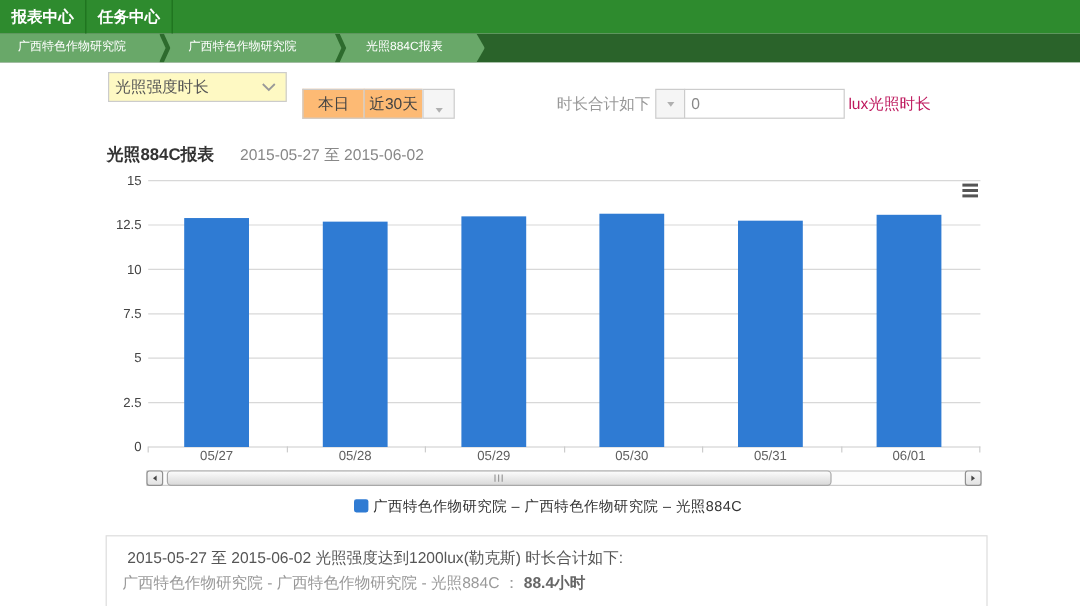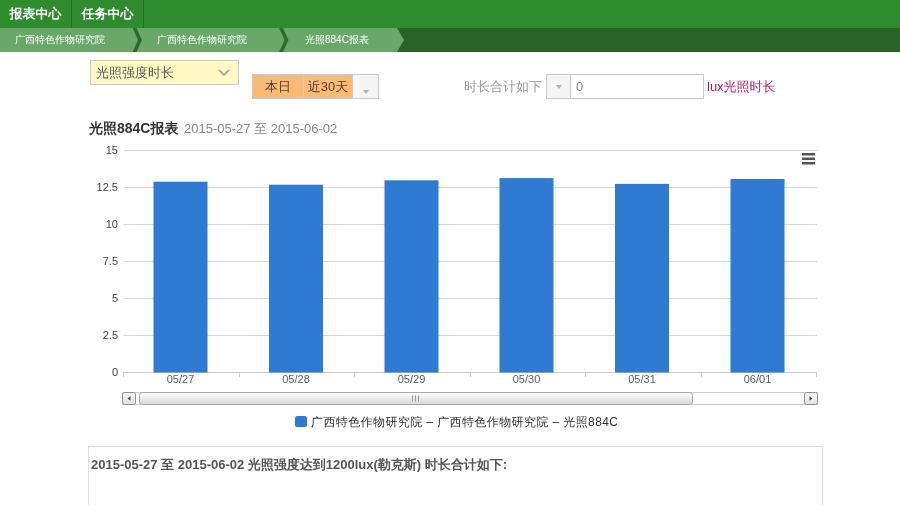--- a/index.html
+++ b/index.html
@@ -27,26 +27,26 @@
 .b2{width:79px;background:#2f8f2f !important;border-color:#2f8f2f !important;color:#fff !important}
 .b3{width:49px}
 .b4{width:27px;border-right:1px solid #ccc !important;background:#f5f5f5 !important}
 .lab1{position:absolute;left:464px;top:74px;height:25px;line-height:25px;font-size:13px;color:#999}
 .ddbtn{position:absolute;left:546px;top:74px;width:25px;height:25px;border:1px solid #ccc;background:#f5f5f5}
 .tri{width:0;height:0;border-left:3.5px solid transparent;border-right:3.5px solid transparent;border-top:4.5px solid #b0b0b0;margin:10px auto 0}
 .inp{position:absolute;left:570px;top:74px;width:134px;height:25px;border:1px solid #ccc;background:#fff;font-size:13px;color:#888;line-height:23px;padding-left:5px}
 .lab2{position:absolute;left:707px;top:74px;height:25px;line-height:25px;font-size:13px;color:#be185d}
 
 .title{position:absolute;left:89px;top:120px;font-size:14px;color:#333;font-weight:bold}
-.dates{position:absolute;left:184px;top:120px;font-size:13px;color:#888}
+.dates{position:absolute;left:200px;top:120px;font-size:13px;color:#888}
 
 .chart{position:absolute;left:88px;top:140px}
 
 .box{position:absolute;left:88px;top:446px;width:735px;height:70px;border:1px solid #ddd;background:#fff}
-.box .l1{position:absolute;left:2px;top:9px;font-size:13px;font-weight:bold;color:#555}
+.box .l1{position:absolute;left:17px;top:9px;font-size:13px;font-weight:normal;color:#555}
 .box .l2{position:absolute;left:13px;top:30px;font-size:13px;color:#999}
 .box .l2 b{color:#666}
 </style>
 </head>
 <body>
 <div class="nav">
   <div class="it">报表中心</div>
   <div class="it">任务中心</div>
 </div>
 <div class="crumb">
@@ -151,13 +151,14 @@
     <line x1="324.5" y1="255.5" x2="324.5" y2="261.5"></line>
     <line x1="327.5" y1="255.5" x2="327.5" y2="261.5"></line>
     <line x1="330.5" y1="255.5" x2="330.5" y2="261.5"></line>
   </g>
 
   <rect x="207" y="276" width="12" height="11" rx="2" fill="#2f7bd3"></rect>
   <text x="223" y="286" font-size="12" letter-spacing="0.4" fill="#333" font-family="Liberation Sans, sans-serif">广西特色作物研究院 – 广西特色作物研究院 – 光照884C</text>
 </svg>
 <div class="box">
   <div class="l1">2015-05-27 至 2015-06-02 光照强度达到1200lux(勒克斯) 时长合计如下:</div>
+  <div class="l2">广西特色作物研究院 - 广西特色作物研究院 - 光照884C ： <b>88.4小时</b></div>
 </div>
 
 </body></html>

